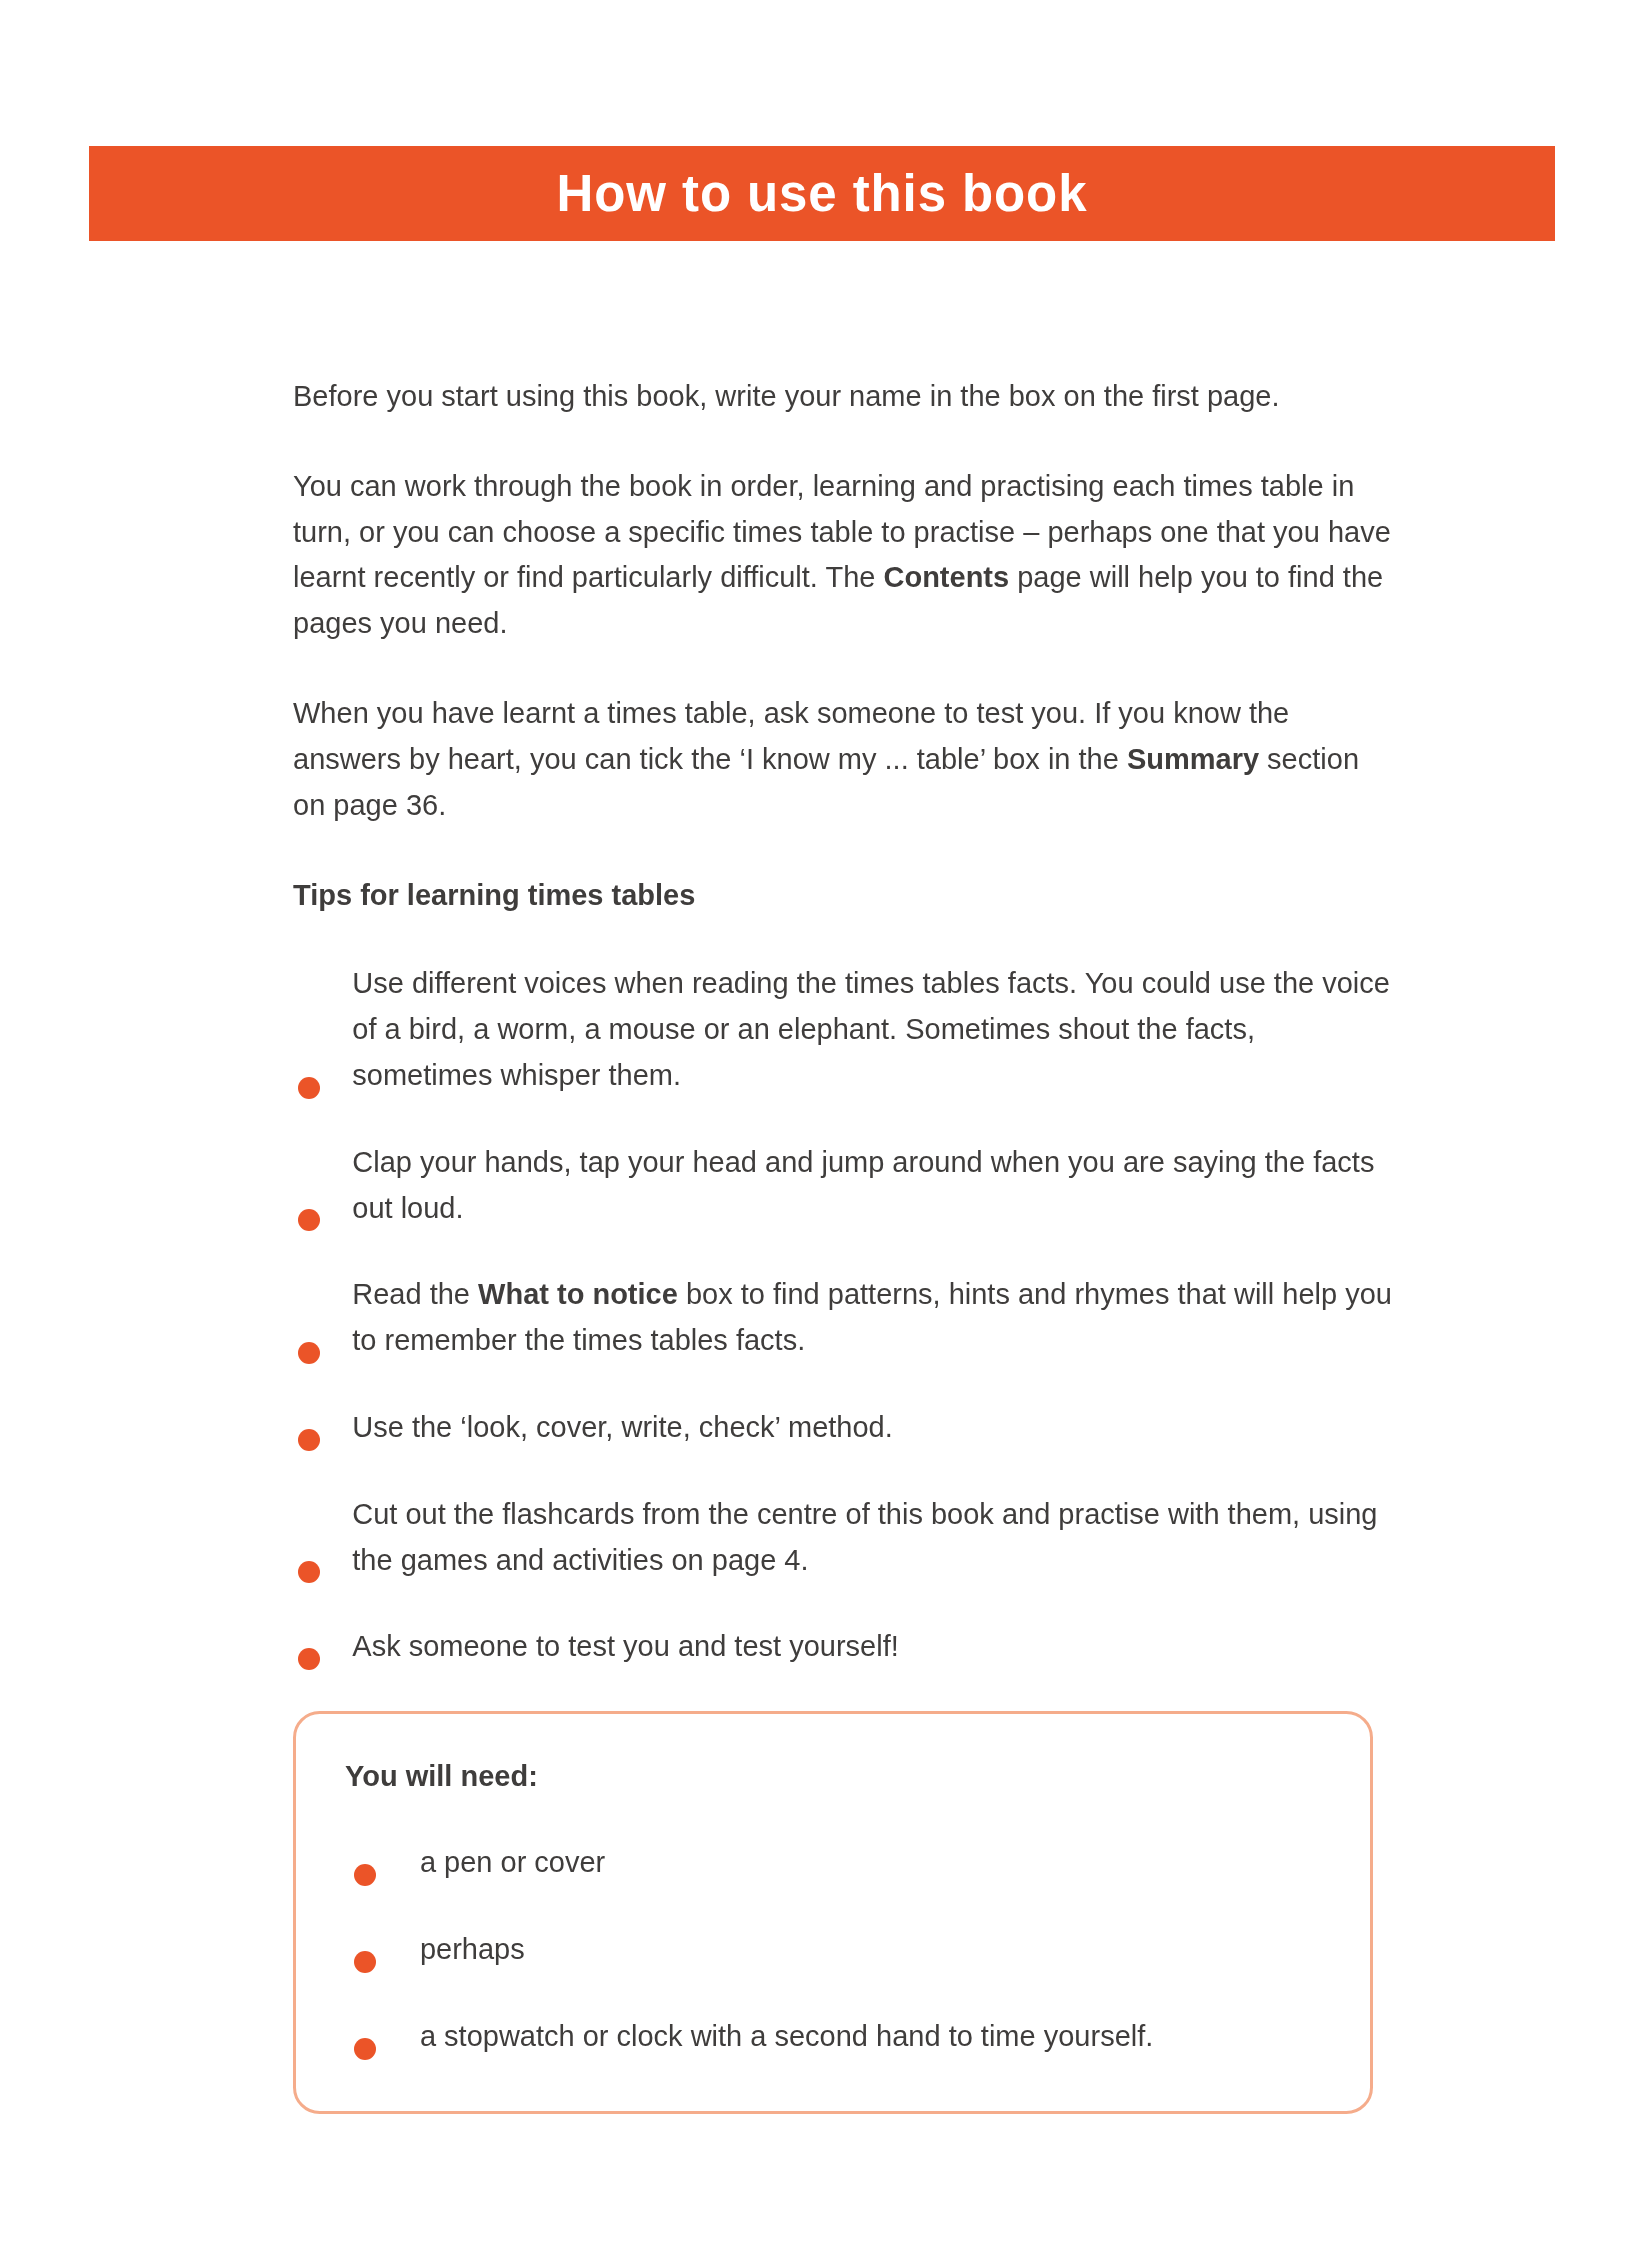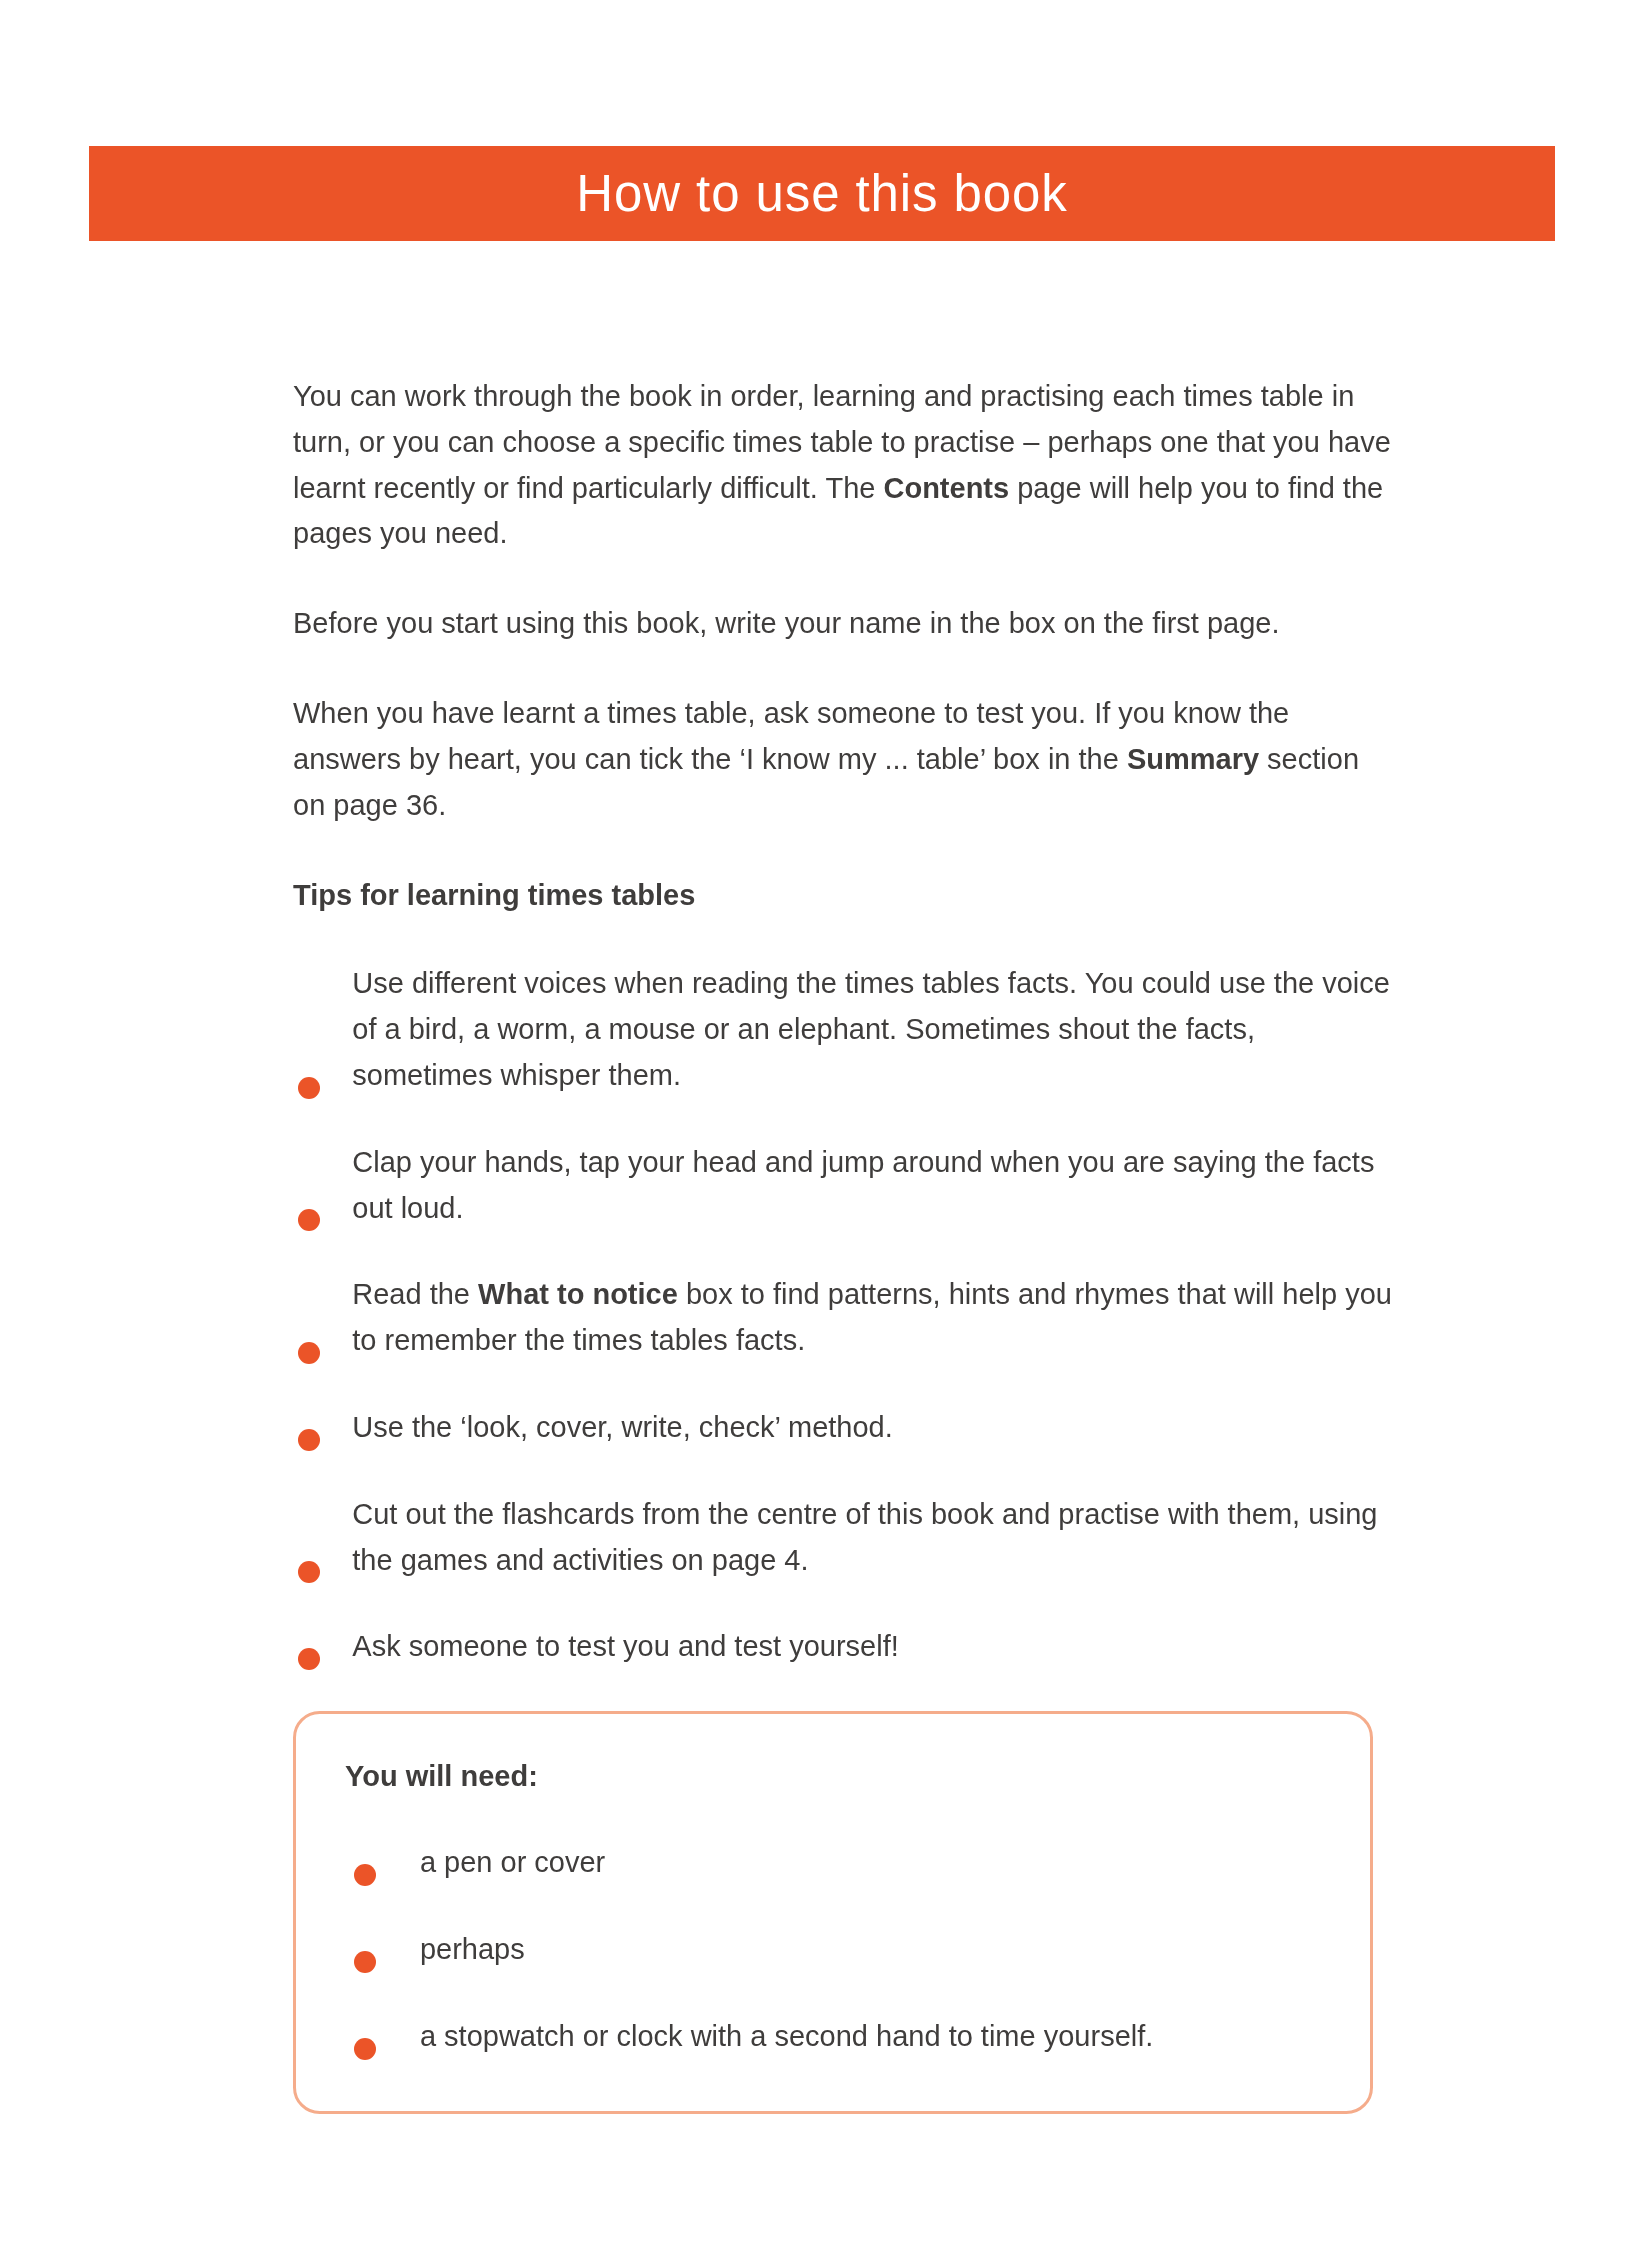--- a/index.html
+++ b/index.html
@@ -20,21 +20,21 @@
     margin: 146px 89px 0 89px;
     height: 95px;
     background: var(--accent, #EB5428);
     display: flex;
     align-items: center;
     justify-content: center;
   }
   .banner-title {
     color: var(--title_text, #FFFFFF);
     font-size: 51px;
-    font-weight: normal;
+    font-weight: bold;
     letter-spacing: 0.9px;
   }
   .content {
     width: 1099px;
     margin-left: 293px;
     padding-top: 133px;
     font-size: 29px;
     line-height: 1.58;
   }
   .para { margin-bottom: 44px; }
@@ -79,23 +79,23 @@
 <body>
 
 <div class="page">
 
   <header class="banner">
     <h1 class="banner-title">How to use this book</h1>
   </header>
 
   <main class="content">
 
+    <p class="para">Before you start using this book, write your name in the box on the first page.</p>
+
     <p class="para"><span>You can work through the book in order, learning and practising each times table in turn, or you can choose a specific times table to practise – perhaps one that you have learnt recently or find particularly difficult. The </span><strong>Contents</strong><span> page will help you to find the pages you need.</span></p>
-
-    <p class="para">Before you start using this book, write your name in the box on the first page.</p>
 
     <p class="para"><span>When you have learnt a times table, ask someone to test you. If you know the answers by heart, you can tick the ‘I know my ... table’ box in the </span><strong>Summary</strong><span> section on page 36.</span></p>
 
     <h2 class="tips-heading">Tips for learning times tables</h2>
 
     <ul class="tips-list">
 
       <li class="bullet-item">
         <span class="dot"></span>
         <span class="bullet-text"><span>Use different voices when reading the times tables facts. You could use the voice of a bird, a worm, a mouse or an elephant. Sometimes shout the facts, sometimes whisper them.</span><strong></strong><span></span></span>

